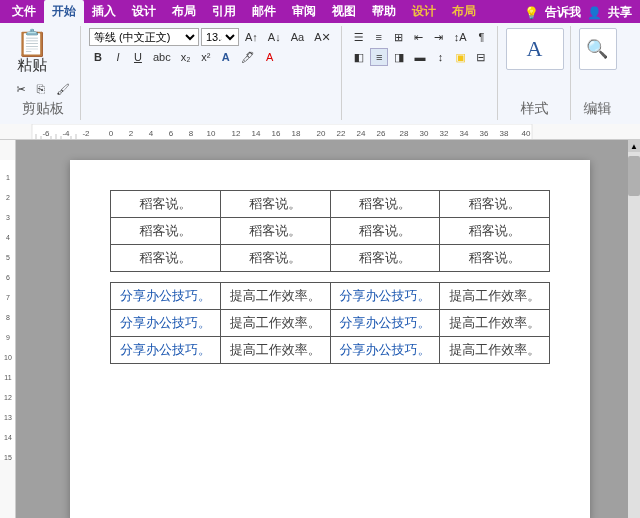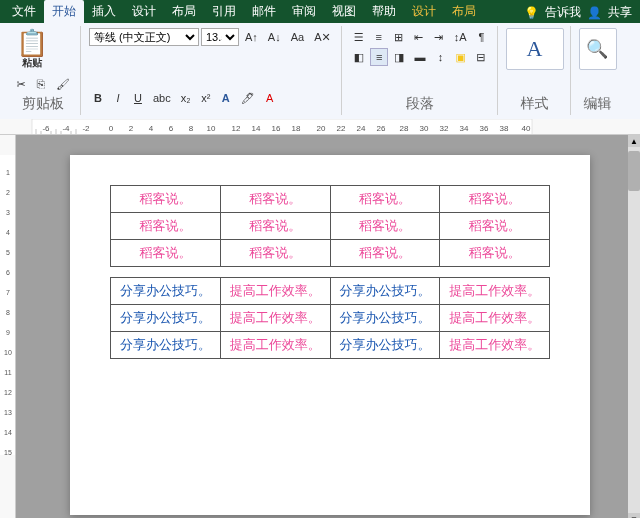--- a/index.html
+++ b/index.html
@@ -133,21 +133,21 @@
       width: 100%;
     }
     .doc-table td {
       border: 1px solid #555;
       padding: 4px 8px;
       text-align: center;
       white-space: nowrap;
       font-size: 13px;
     }
     .cell-red {
-      color: #ec4899;
+      color: #404040;
     }
     .cell-blue {
       color: #1a56b0;
     }
 
     
     .ruler-container {
       background: #f8f8f8;
       height: 16px;
       border-bottom: 1px solid #ccc;
@@ -158,23 +158,24 @@
       height: 16px;
     }
 
     
     .doc-container::-webkit-scrollbar { width: 12px; height: 12px; }
     .doc-container::-webkit-scrollbar-track { background: #e0e0e0; }
     .doc-container::-webkit-scrollbar-thumb { background: #b0b0b0; border-radius: 2px; }
 
     .full-tabs-row {
       display: flex;
-      background: #14532d;
+      background: #a21caf;
       padding: 0 4px;
       align-items: flex-end;
+      font-weight: bold;
     }
     .tab-item {
       padding: 3px 8px;
       color: white;
       font-size: 12px;
       cursor: pointer;
       border-radius: 2px 2px 0 0;
       white-space: nowrap;
     }
     .tab-item.active {
@@ -218,32 +219,32 @@
     <span>共享</span>
   </div>
 </div>
 
 <div class="ribbon-content">
 
   <div class="ribbon-group">
     <div style="display:flex;flex-direction:column;align-items:center;margin-bottom:2px;">
       <div class="paste-btn">
         <div style="font-size:26px;line-height:1;color:#2b579a;">📋</div>
-        <div style="font-size:10px;color:#333;font-weight:bold;">粘贴</div>
+        <div style="font-size:15px;color:#333;">粘贴</div>
       </div>
     </div>
     <div style="display:flex;flex-direction:row;gap:2px;margin-top:1px;">
       <button class="ribbon-btn" title="剪切">✂</button>
       <button class="ribbon-btn" title="复制">⎘</button>
       <button class="ribbon-btn" title="格式刷">🖌</button>
     </div>
     <div class="ribbon-group-label">剪贴板</div>
   </div>
 
-  <div class="ribbon-group" style="min-width:180px;gap:41px;">
+  <div class="ribbon-group" style="min-width:180px;">
     <div class="ribbon-row" style="margin-bottom:2px;">
       <select class="font-select">
         <option>等线 (中文正文)</option>
       </select>
       <select class="size-select">
         <option>13.5</option>
       </select>
       <button class="ribbon-btn">A↑</button>
       <button class="ribbon-btn">A↓</button>
       <button class="ribbon-btn" style="font-weight:normal;">Aa</button>
@@ -274,21 +275,20 @@
     </div>
     <div class="ribbon-row">
       <button class="ribbon-btn">◧</button>
       <button class="ribbon-btn" style="background:#dde8f5;border-color:#aac;">≡</button>
       <button class="ribbon-btn">◨</button>
       <button class="ribbon-btn">▬</button>
       <button class="ribbon-btn">↕</button>
       <button class="ribbon-btn" style="color:#f5c518;">▣</button>
       <button class="ribbon-btn">⊟</button>
     </div>
-    <div class="ribbon-group-label">段落</div>
   </div>
 
   <div class="ribbon-group" style="align-items:center;justify-content:center;">
     <div class="style-group-box">
       <span style="font-size:22px;color:#2b579a;font-weight:normal;font-family:serif;">A</span>
     </div>
     <div class="ribbon-group-label">样式</div>
   </div>
 
   <div class="ribbon-group" style="align-items:center;justify-content:center;border-right:none;">

